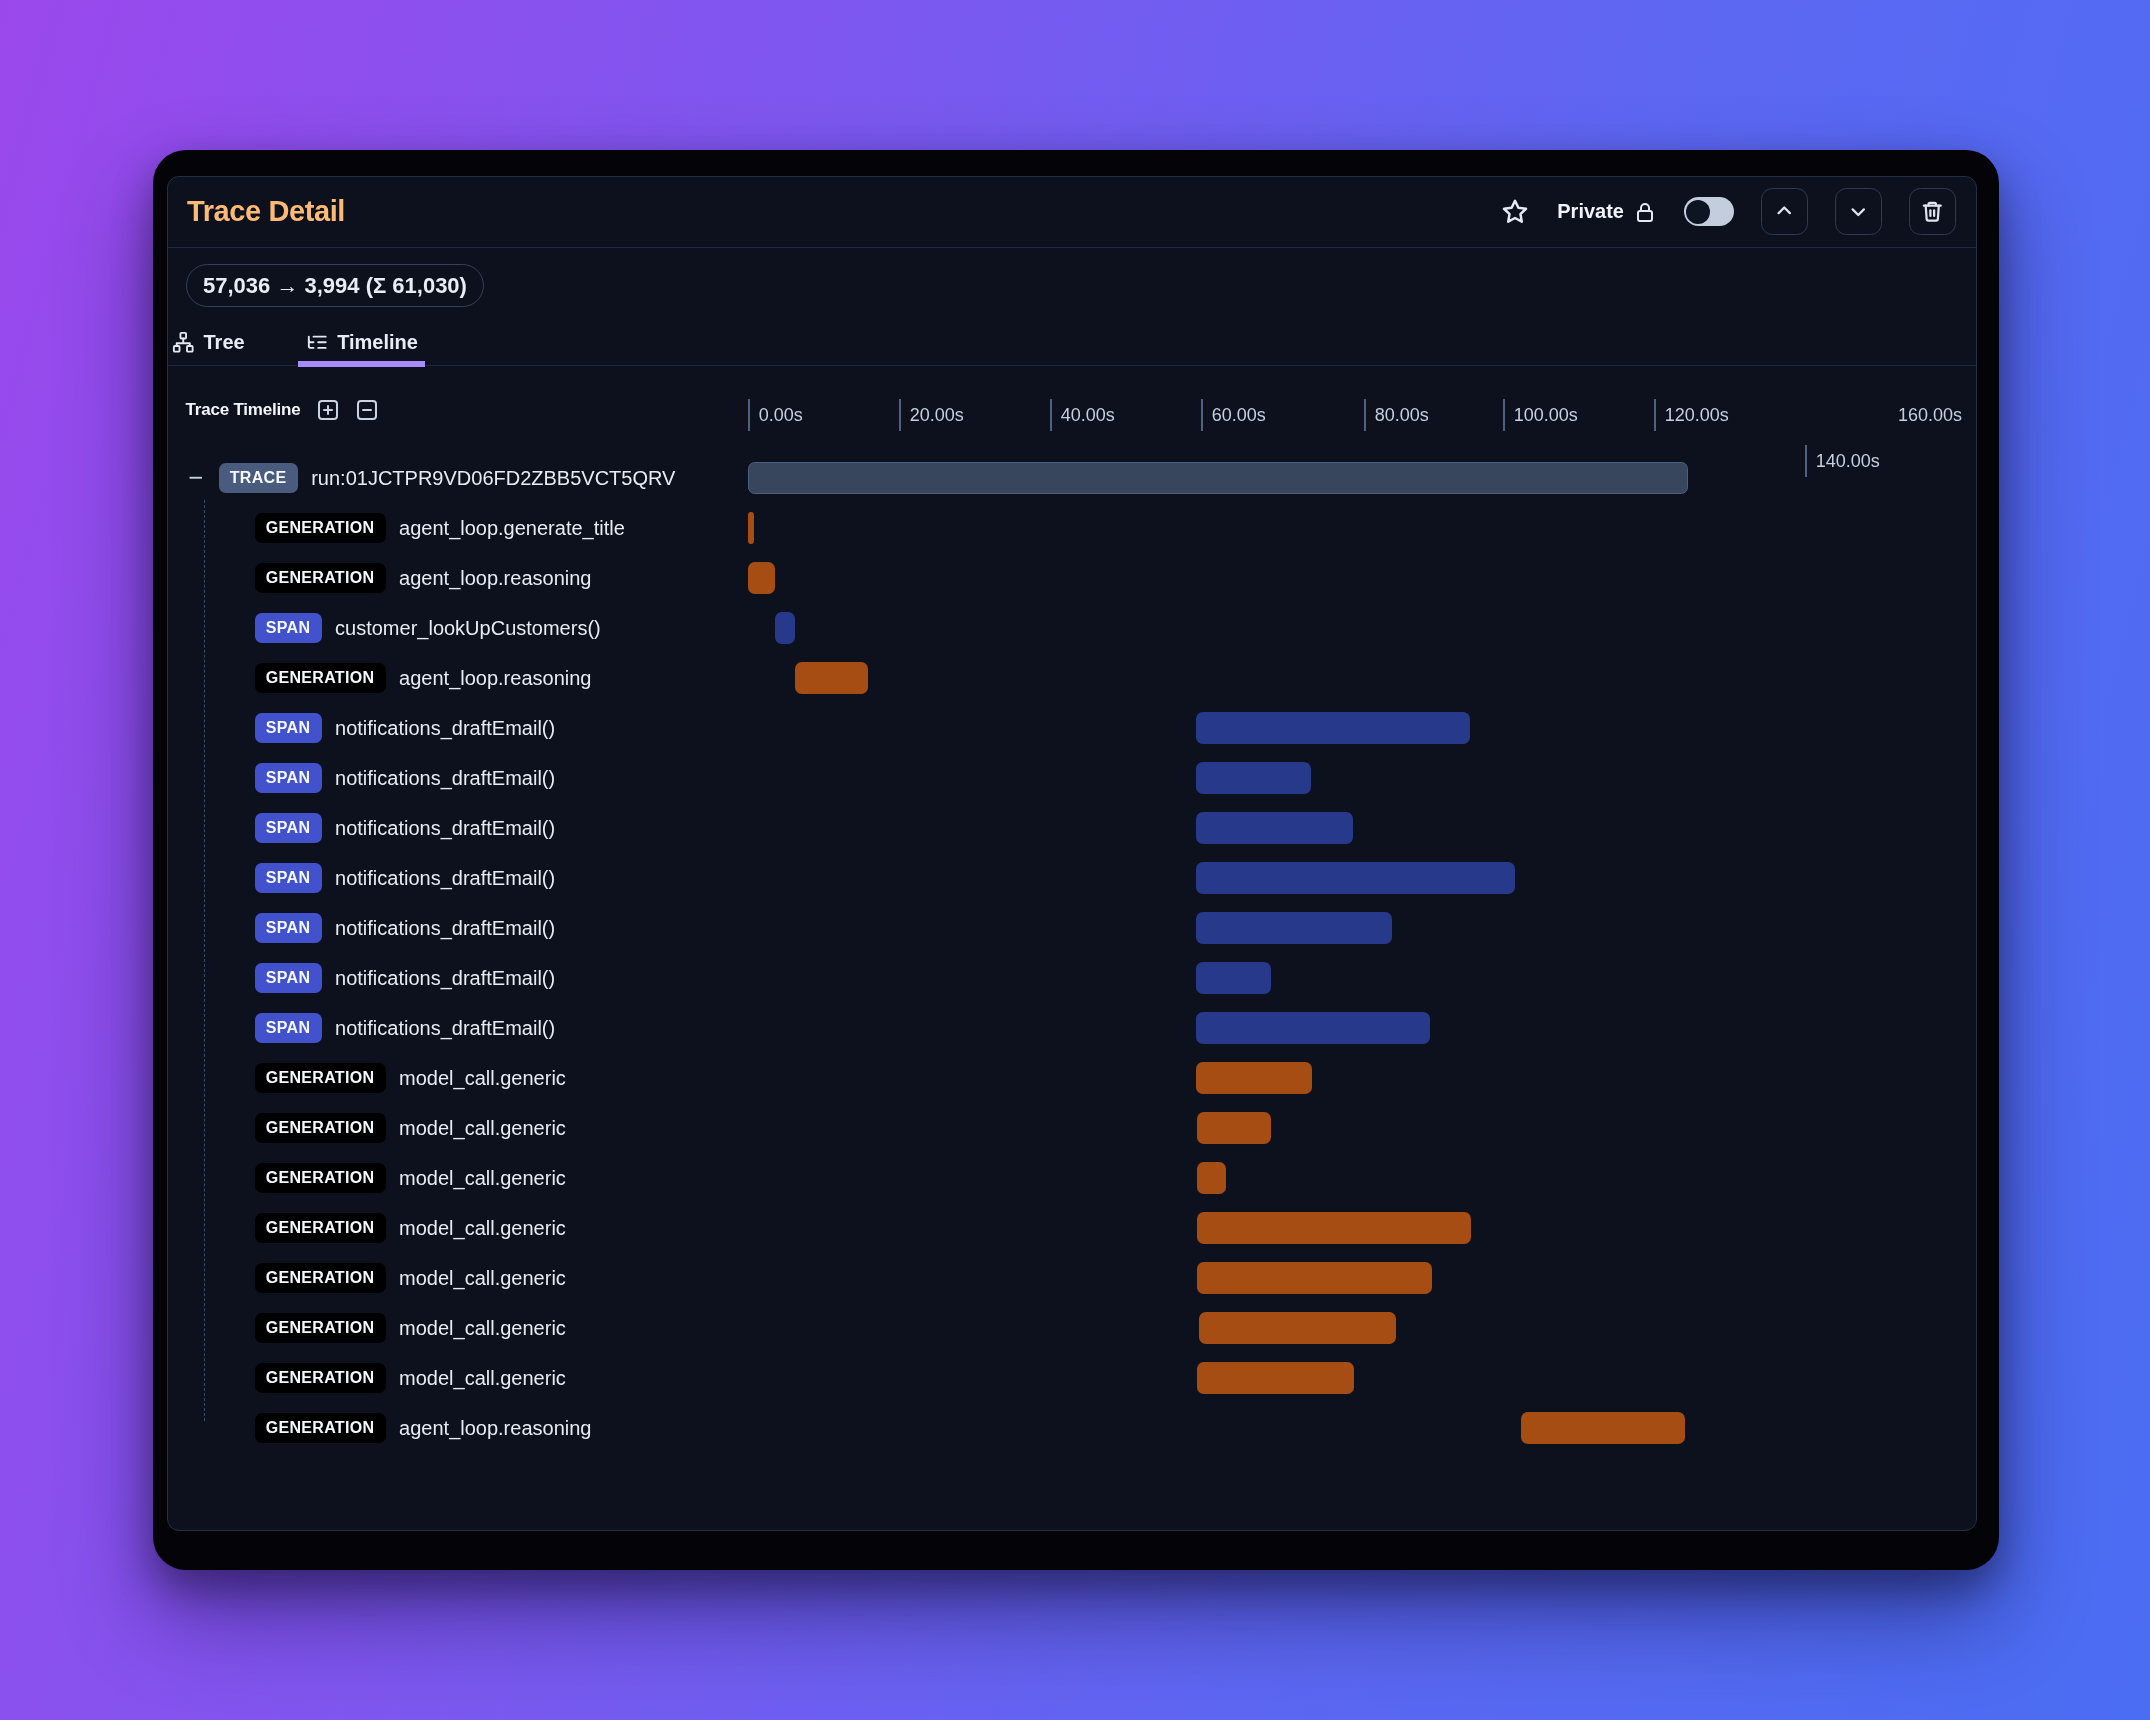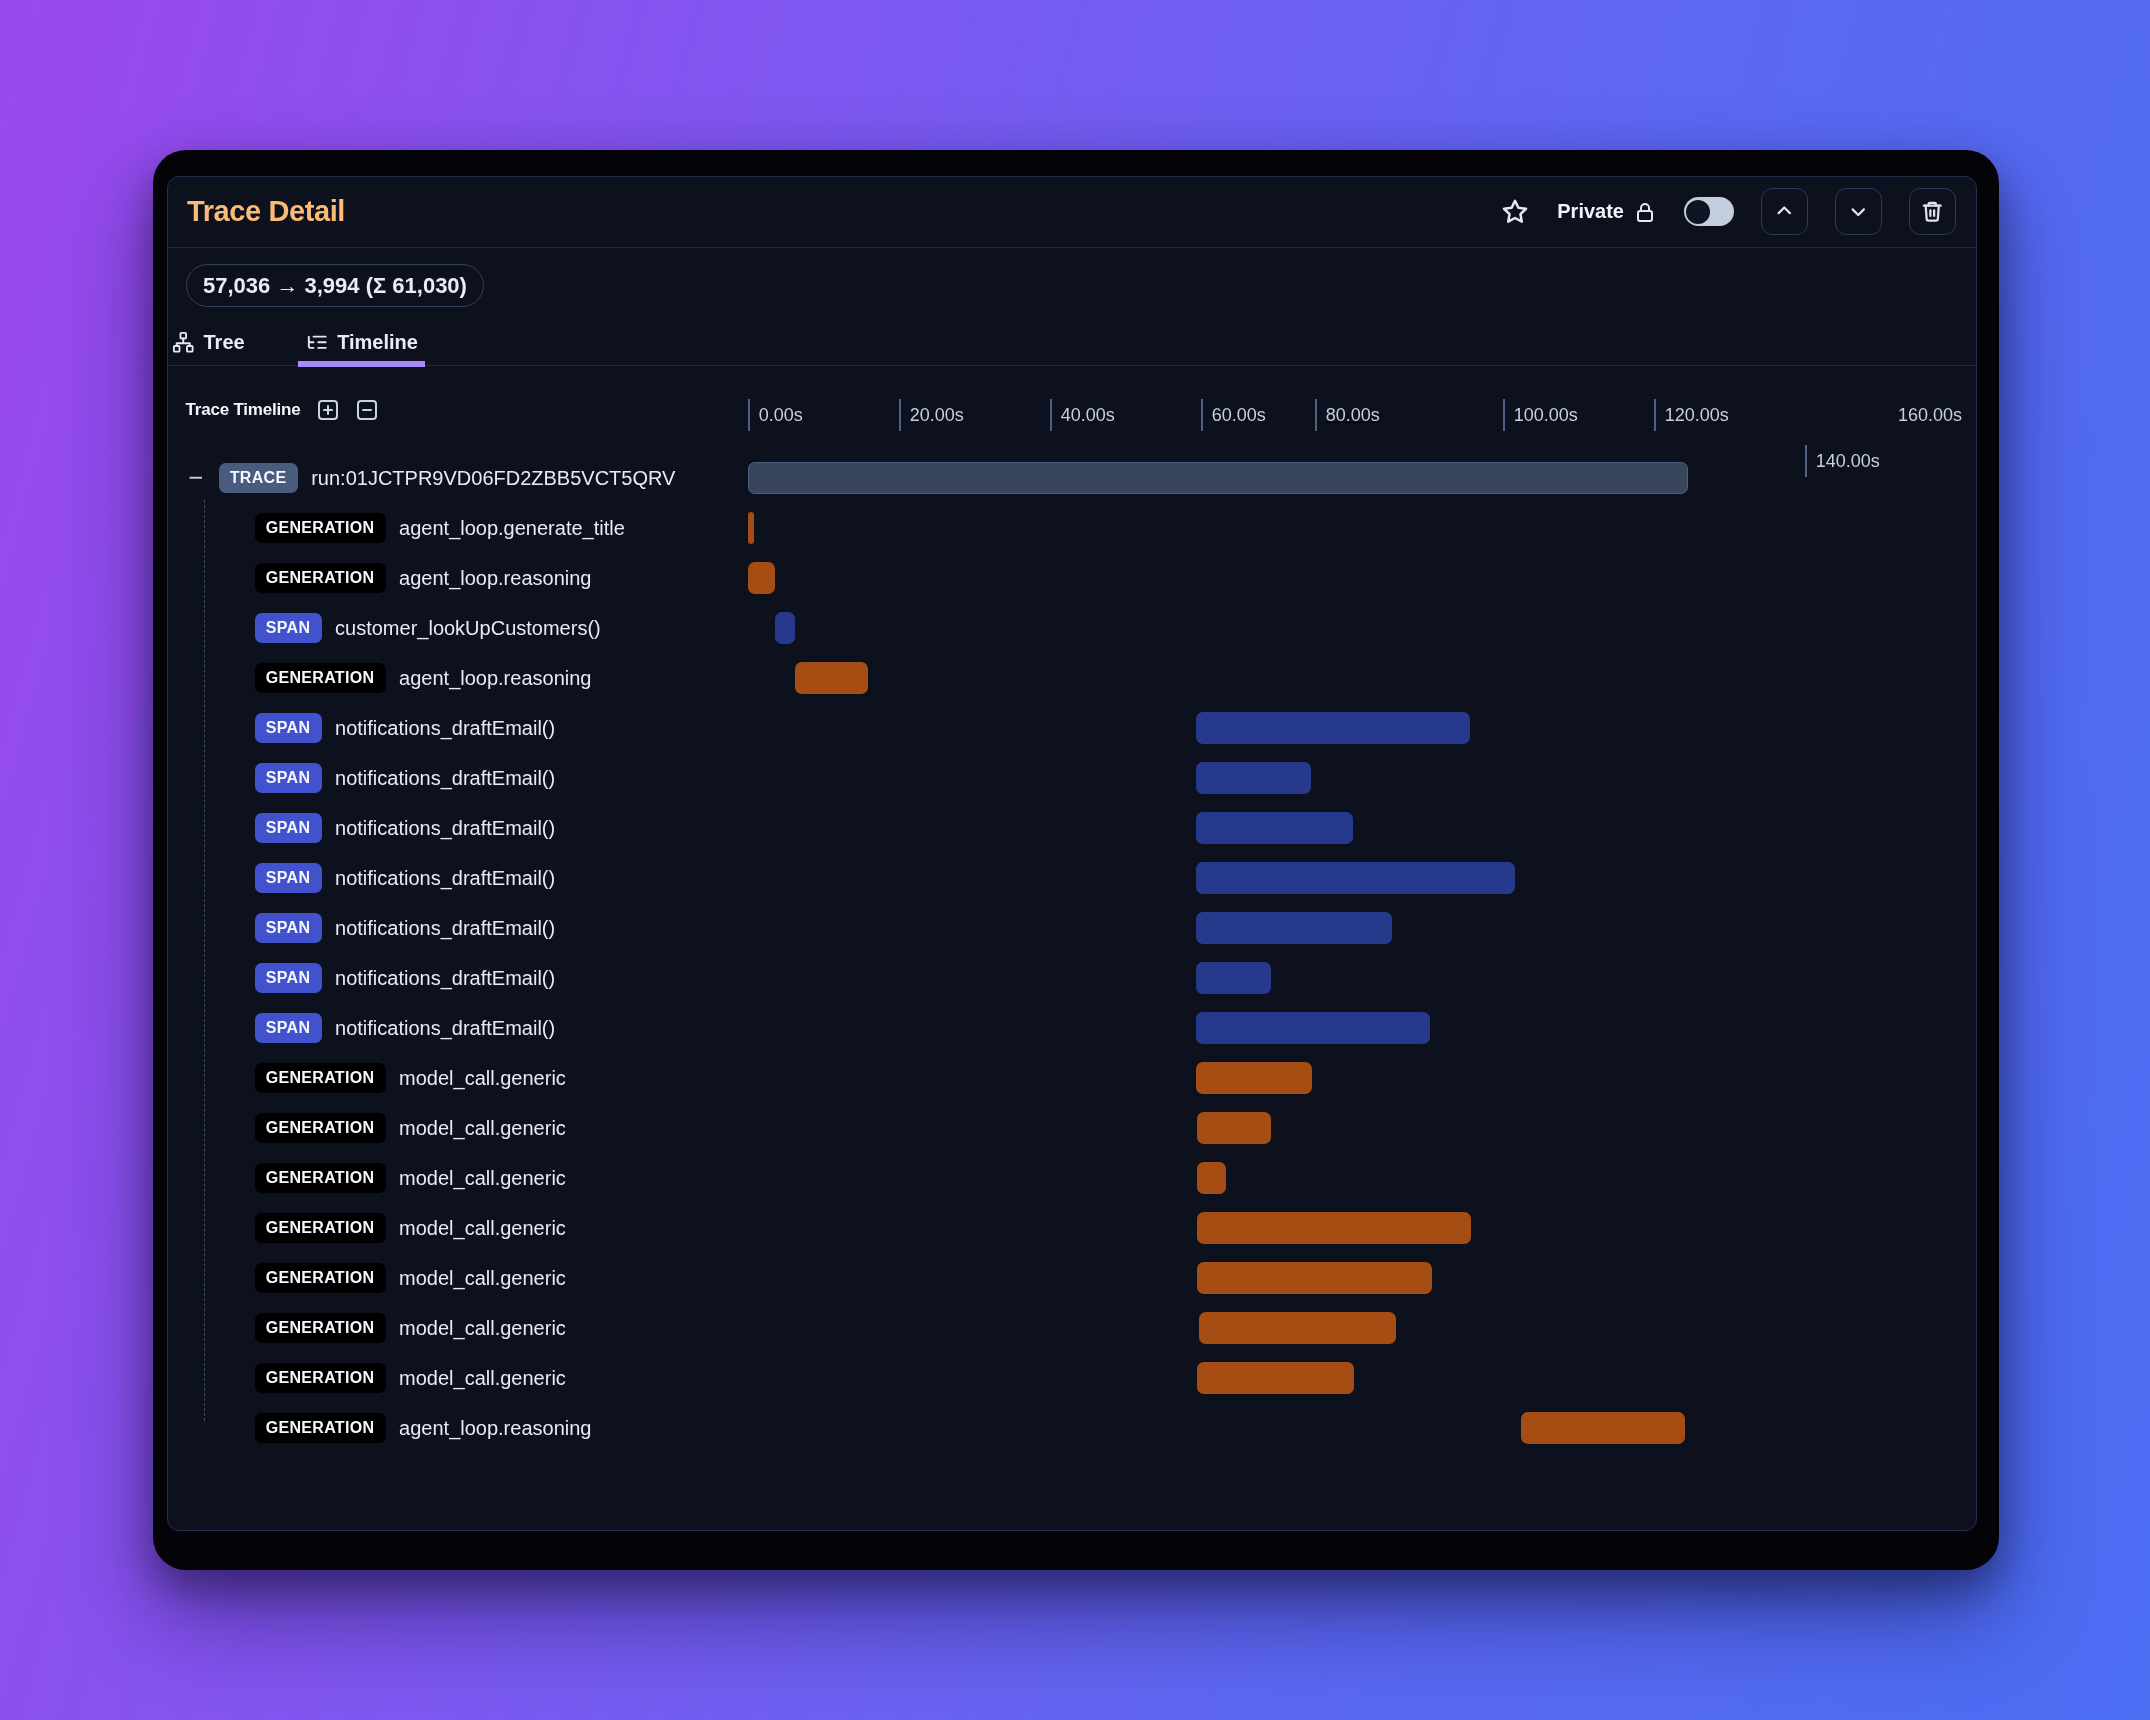--- a/index.html
+++ b/index.html
@@ -171,21 +171,21 @@
             <span class="tlabel">20.00s</span>
           </div>
           <div class="tick" style="left: 882px;">
             <span class="mark"></span>
             <span class="tlabel">40.00s</span>
           </div>
           <div class="tick" style="left: 1033px;">
             <span class="mark"></span>
             <span class="tlabel">60.00s</span>
           </div>
-          <div class="tick" style="left: 1147px; text-decoration: underline;">
+          <div class="tick" style="left: 1196px;">
             <span class="mark"></span>
             <span class="tlabel">80.00s</span>
           </div>
           <div class="tick" style="left: 1335px;">
             <span class="mark"></span>
             <span class="tlabel">100.00s</span>
           </div>
           <div class="tick" style="left: 1486px;">
             <span class="mark"></span>
             <span class="tlabel">120.00s</span>

